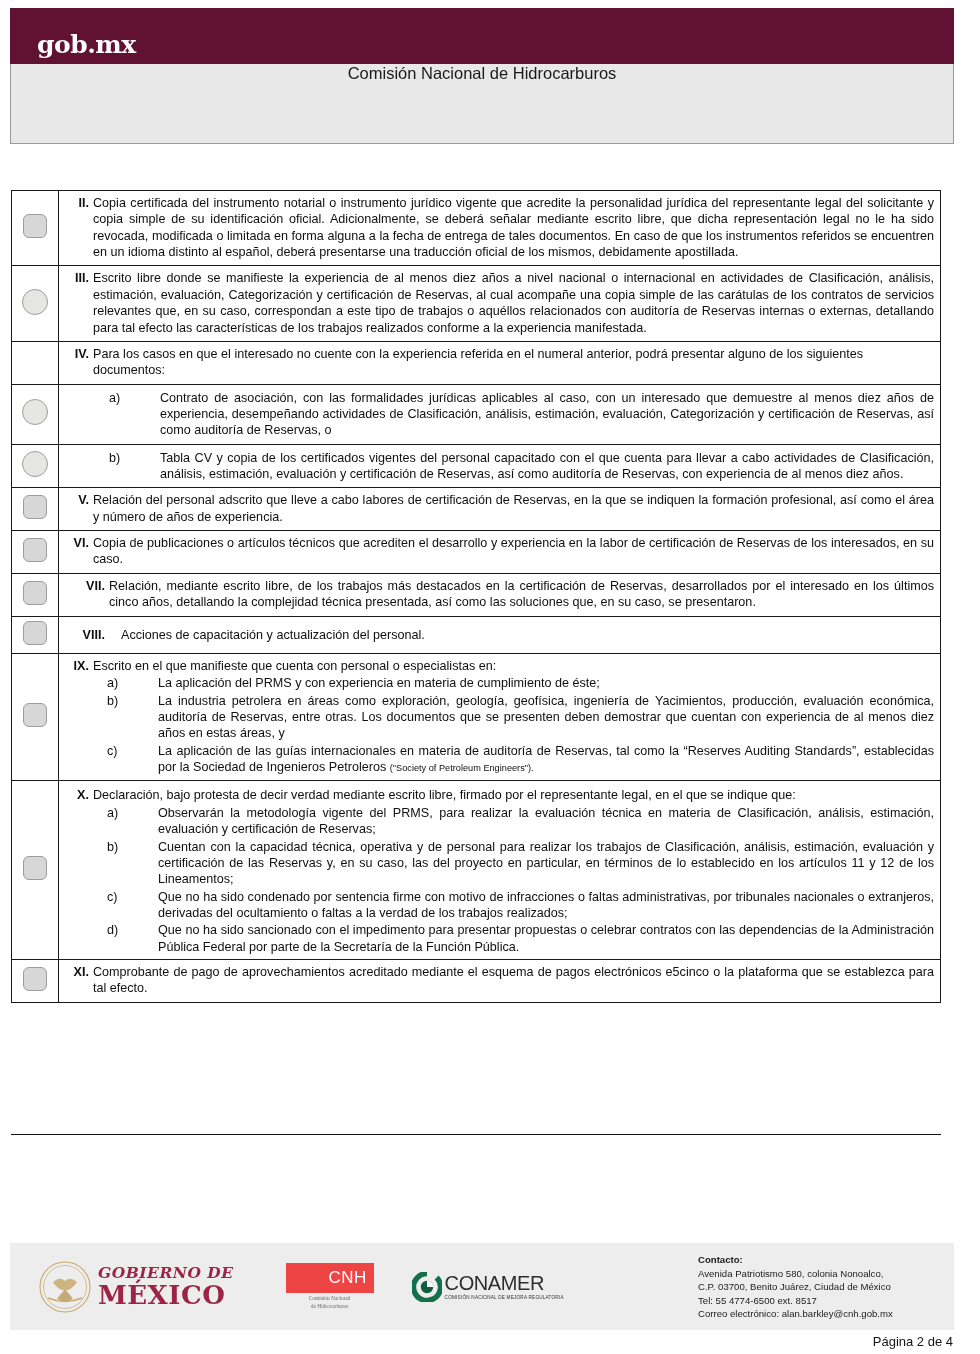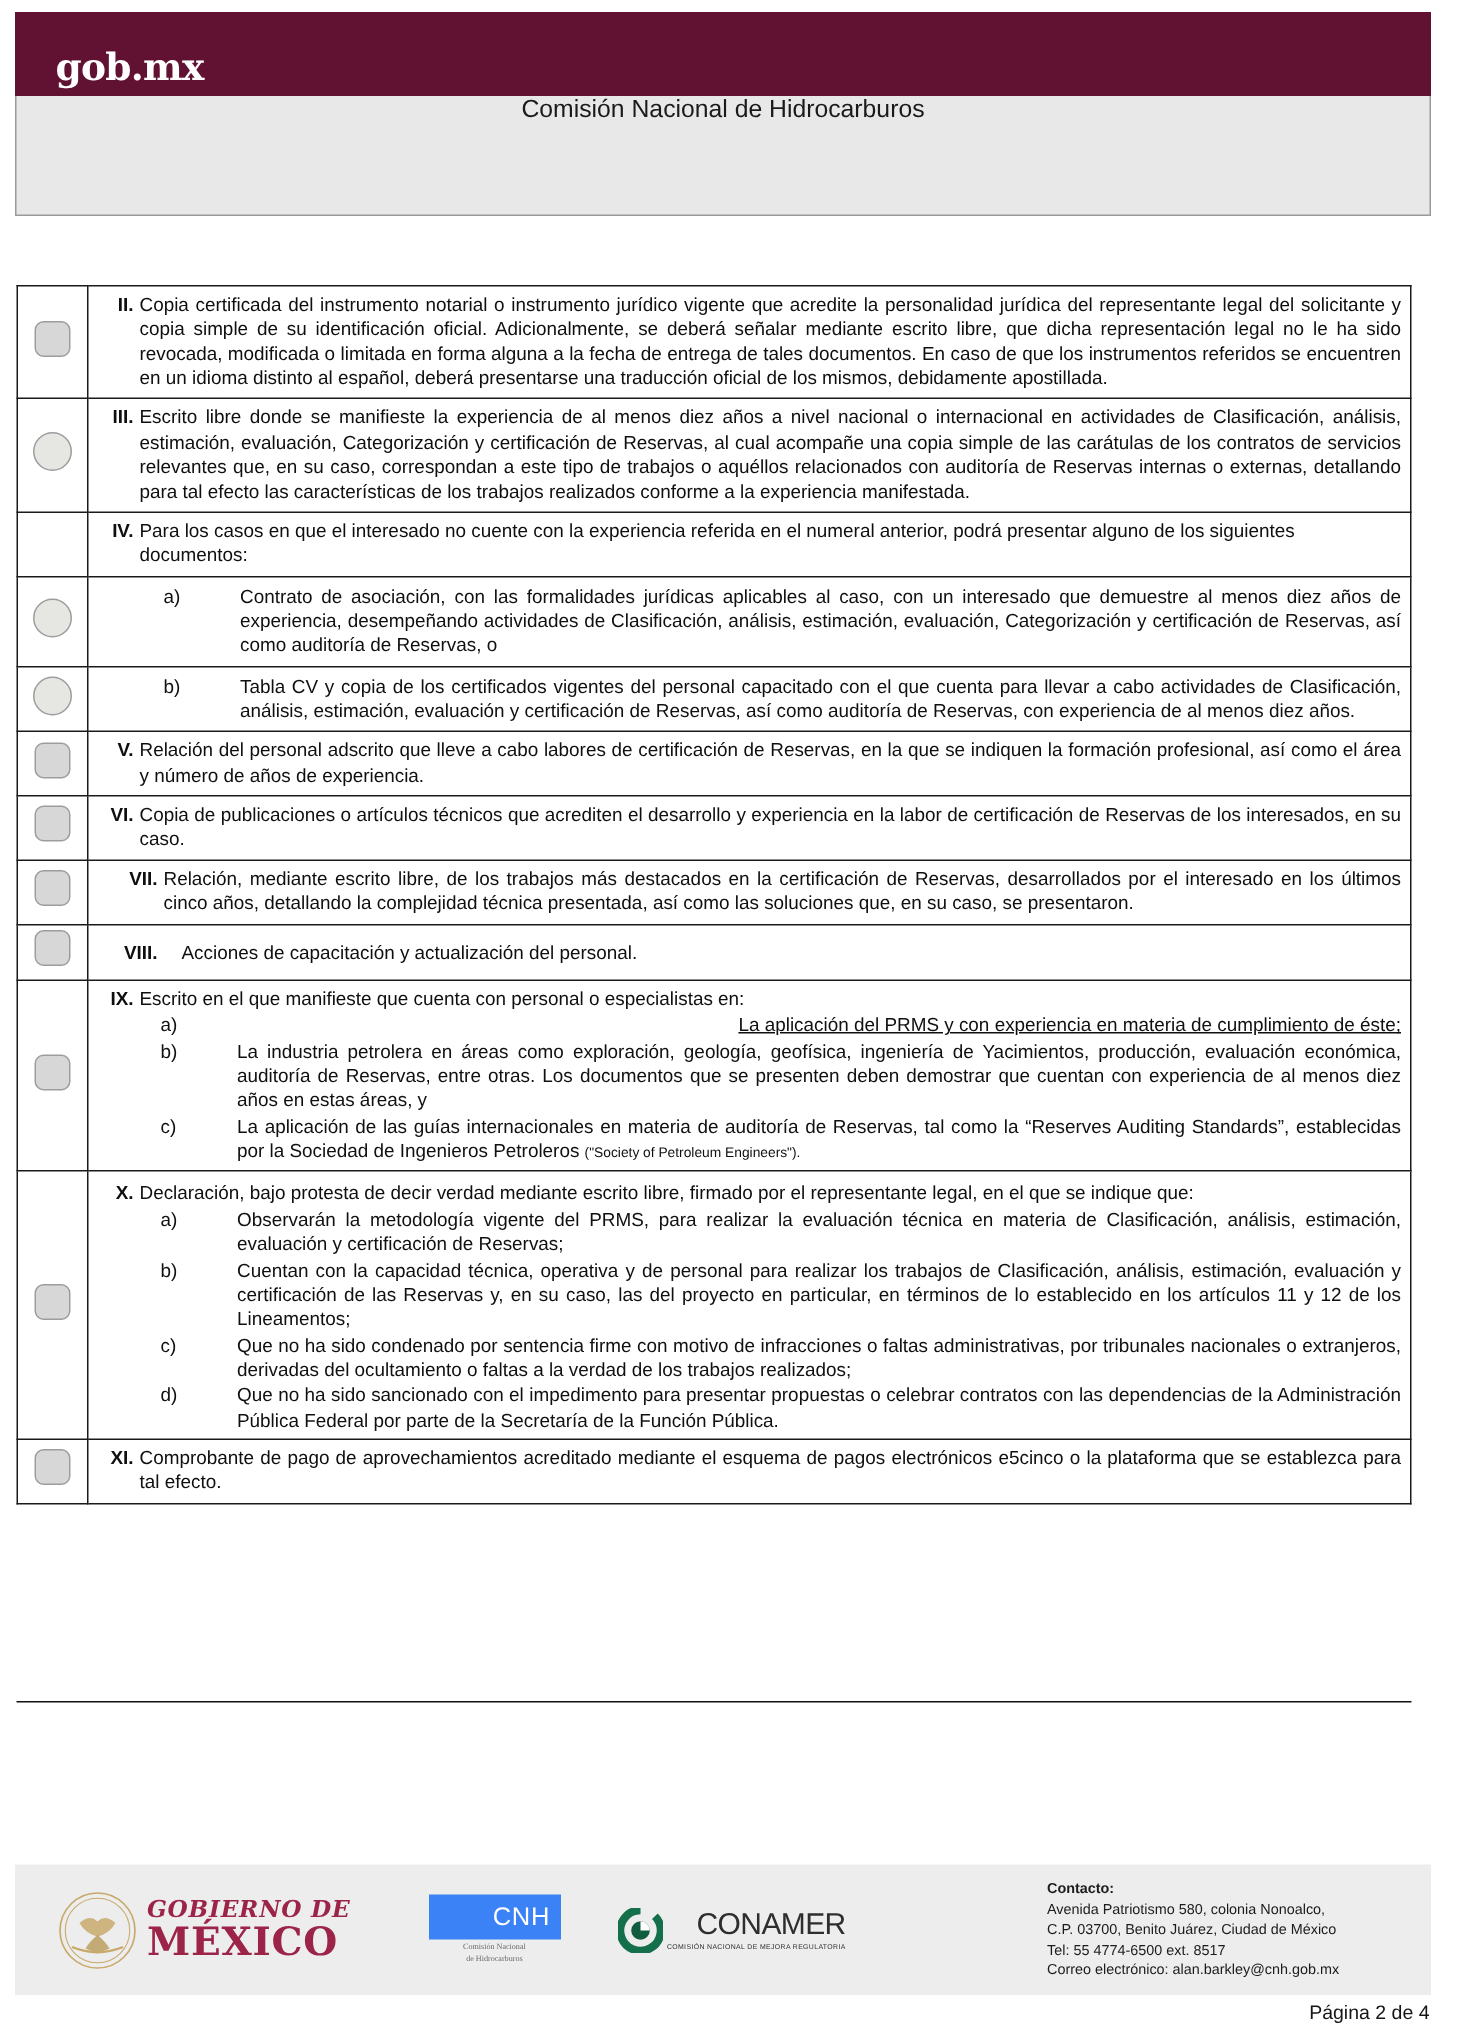--- a/index.html
+++ b/index.html
@@ -198,21 +198,21 @@
     display: block;
     margin-top: 1px;
   }
   .cnh-logo {
     margin-left: 52px;
     text-align: center;
   }
   .cnh-box {
     width: 52px;
     height: 30px;
-    background: #3b82f6;
+    background: #ef4444;
     color: #ffffff;
     font-family: "Liberation Sans", sans-serif;
     font-size: 17px;
     letter-spacing: 0.5px;
     display: flex;
     align-items: center;
     justify-content: center;
     margin: 0 auto;
     padding-left: 36px;
   }
@@ -234,21 +234,20 @@
     position: relative;
   }
   .conamer-txt { margin-left: 3px; }
   .conamer-txt .cn1 {
     font-size: 20px;
     color: #2e2e2e;
     font-family: "Liberation Sans", sans-serif;
     letter-spacing: -0.4px;
     display: block;
     line-height: 1;
-    text-align: right;
   }
   .conamer-txt .cn2 {
     font-size: 4.6px;
     color: #2e2e2e;
     letter-spacing: 0.25px;
     display: block;
     margin-top: 2px;
   }
 
   .contact {
@@ -395,21 +394,21 @@
       <td class="box-cell">
         <span class="ctl check"></span>
       </td>
       <td class="txt-cell blockpad">
         <div class="item">
           <span class="num">IX.</span>
           <span class="body nojust">Escrito en el que manifieste que cuenta con personal o especialistas en:</span>
         </div>
         <div class="sub indent-sub2">
           <span class="lt">a)</span>
-          <span class="st nojust" style="text-align:right;text-decoration:underline;">La aplicación del PRMS y con experiencia en materia de cumplimiento de éste;</span>
+          <span class="st nojust" style="text-align:left;">La aplicación del PRMS y con experiencia en materia de cumplimiento de éste;</span>
         </div>
         <div class="sub indent-sub2">
           <span class="lt">b)</span>
           <span class="st">La industria petrolera en áreas como exploración, geología, geofísica, ingeniería de Yacimientos, producción, evaluación económica, auditoría de Reservas, entre otras. Los documentos que se presenten deben demostrar que cuentan con experiencia de al menos diez años en estas áreas, y</span>
         </div>
         <div class="sub indent-sub2">
           <span class="lt">c)</span>
           <span class="st"><span>La aplicación de las guías internacionales en materia de auditoría de Reservas, tal como la “Reserves Auditing Standards”, establecidas por la Sociedad de Ingenieros Petroleros</span> <span class="tiny">("Society of Petroleum Engineers").</span></span>
         </div>
       </td>

